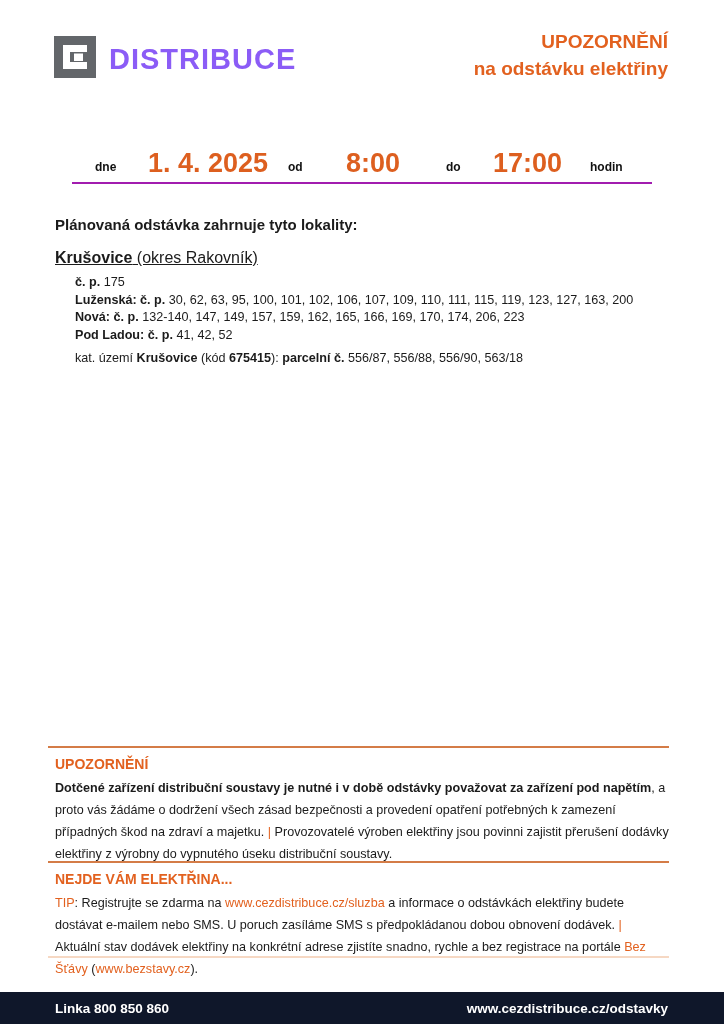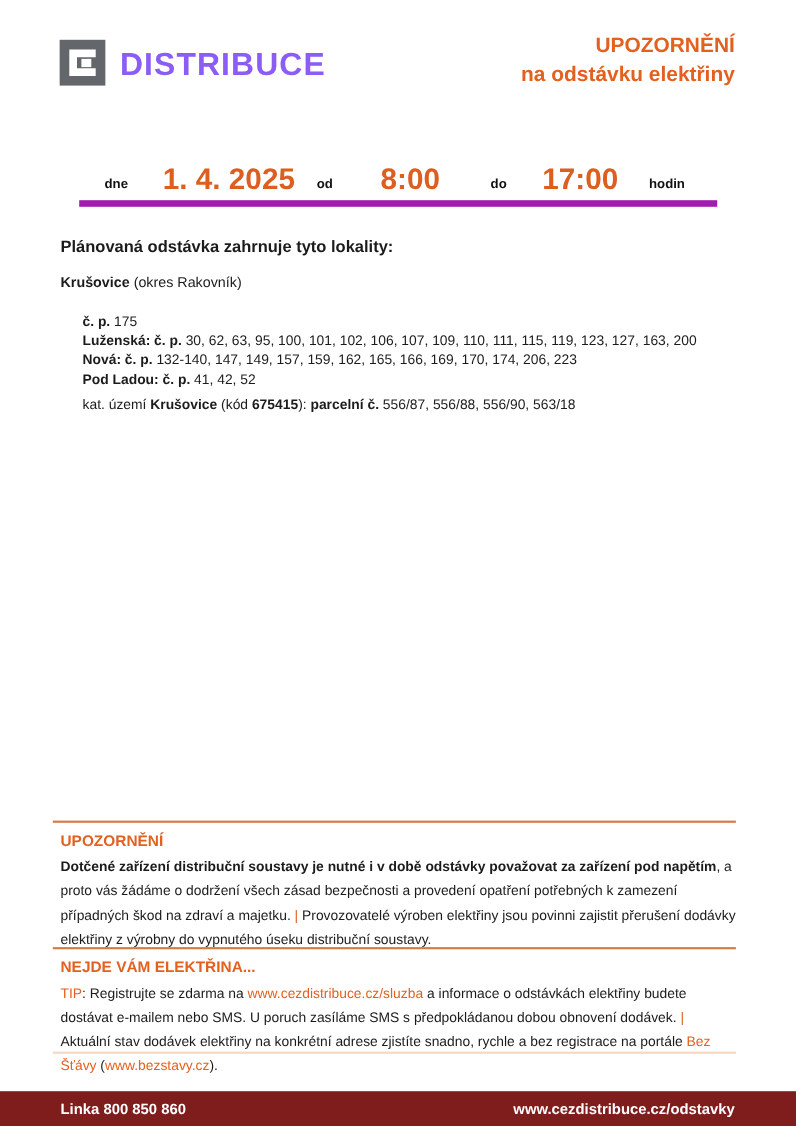--- a/index.html
+++ b/index.html
@@ -12,49 +12,49 @@
     color:#1b1b1b;
     overflow:hidden;
   }
   
   .logo{position:absolute;left:54px;top:36px;display:flex;align-items:center;gap:13px;}
   .logo-text{color:#8b5cf6;font-size:29px;font-weight:bold;letter-spacing:1px;}
   .notice-title{position:absolute;right:56px;top:28px;text-align:right;line-height:27px;}
   .notice-title .l1,.notice-title .l2{color:#E2611F;font-size:19px;font-weight:bold;display:block;}
   .notice-title .l3{color:#111;font-size:19px;font-weight:bold;display:block;}
   
-  .schedule{position:absolute;left:72px;top:142px;width:580px;height:40px;border-bottom:6px solid #a21caf;}
+  .schedule{position:absolute;left:72px;top:142px;width:580px;height:40px;border-bottom:2px solid #a21caf;}
   .schedule span{position:absolute;white-space:nowrap;}
   .s-label{font-size:12px;font-weight:bold;bottom:8px;color:#111;}
   .s-value{font-size:27px;font-weight:bold;bottom:3px;color:#DD5F1F;}
   .p-dne{left:23px;} .p-date{left:76px;} .p-od{left:216px;margin-top:34px;} .p-from{left:274px;}
   .p-do{left:374px;} .p-to{left:421px;} .p-hodin{left:518px;}
   
   .content{position:absolute;left:55px;top:216px;width:613px;}
   .loc-heading{font-size:15px;font-weight:bold;margin:0 0 16px 0;}
-  .place{font-size:13px;margin:0 0 20px 0;}
+  .place{font-size:16px;margin:0 0 7px 0;text-decoration:underline;}
   .place .b{font-weight:bold;}
   .loc-list{margin-left:20px;}
   .loc-item{font-size:12.6px;line-height:17.5px;}
   .loc-item .b{font-weight:bold;}
   .cadastre{margin-left:20px;margin-top:7px;font-size:12.6px;}
   .cadastre .b{font-weight:bold;}
   
   .divider{position:absolute;left:48px;right:55px;border-top:2px solid #D47C47;}
   .divider.light{border-top:2px solid #F6D8C3;}
   .section{position:absolute;left:55px;width:614px;}
   .sec-heading{color:#E2611F;font-size:14px;font-weight:bold;margin:0 0 5px 0;}
   .sec-par{font-size:12.6px;line-height:22px;margin:0;}
   .sec-par .b{font-weight:bold;}
   .sep{color:#E2611F;}
   .olink{color:#E2611F;font-weight:normal;text-decoration:none;cursor:pointer;}
   
   .footer-note{position:absolute;left:55px;right:56px;top:966px;display:flex;justify-content:space-between;font-size:10.5px;color:#222;}
   .footer-bar{
-    position:absolute;left:0;right:0;bottom:0;height:32px;background:#7f1d1d;
+    position:absolute;left:0;right:0;bottom:0;height:32px;background:#0f172a;
     display:flex;align-items:center;justify-content:space-between;
     padding:0 56px 0 55px;color:#ffffff;font-size:13.5px;font-weight:bold;
   }
 </style>
 </head>
 <body>
 
 <div class="page">
 
   <div class="logo">

